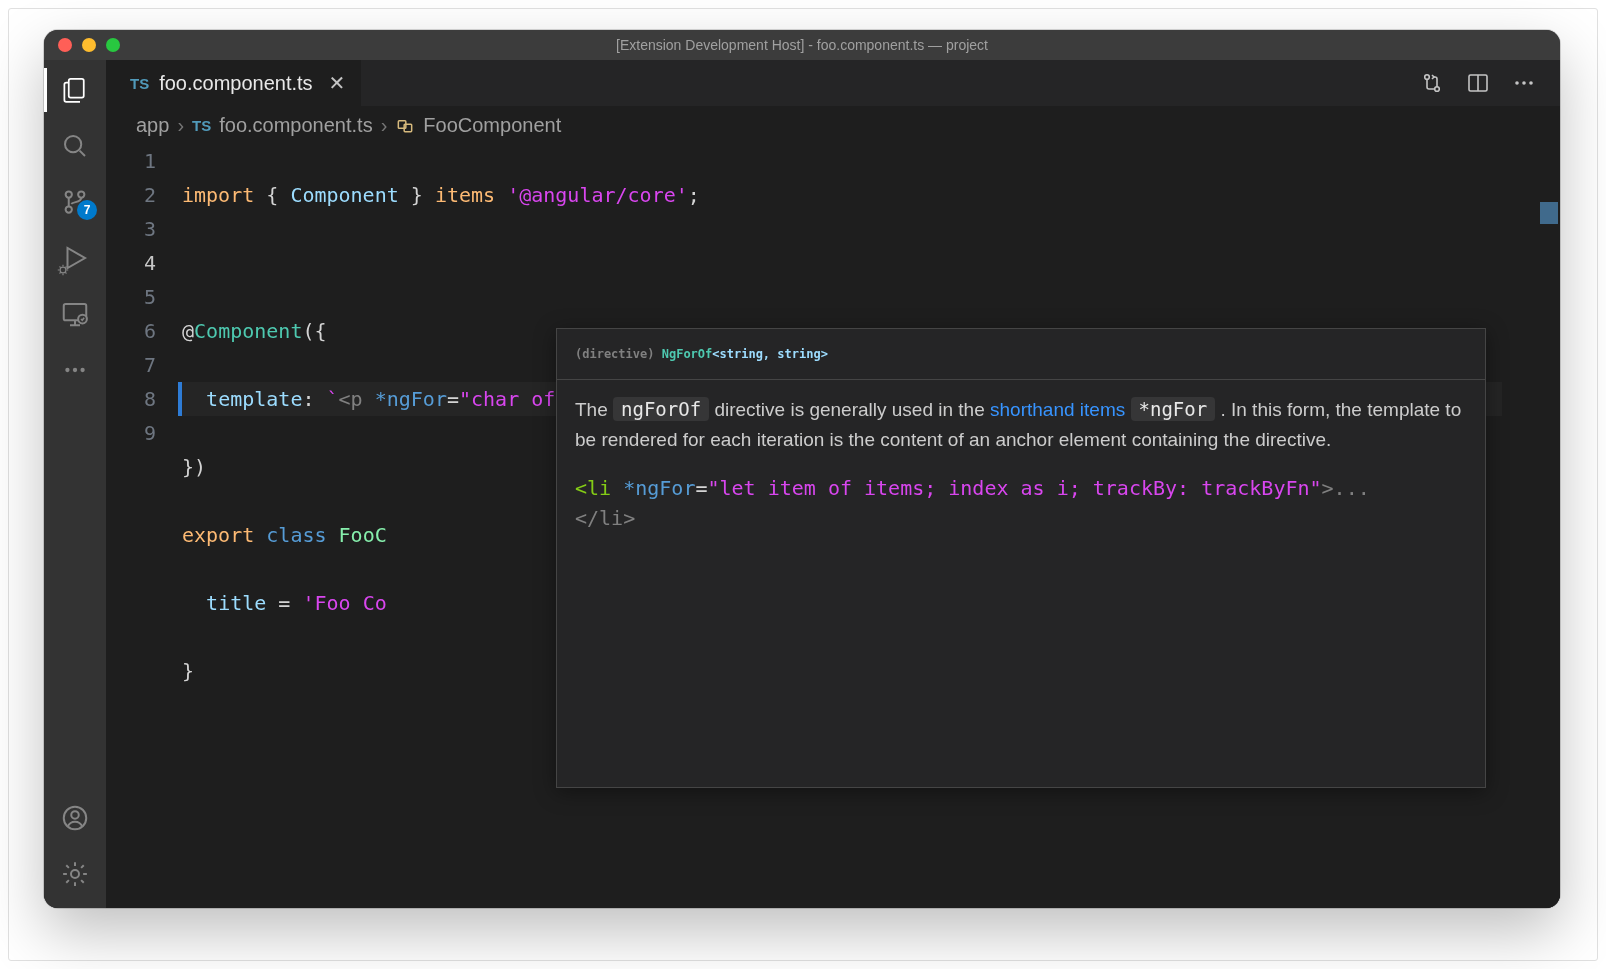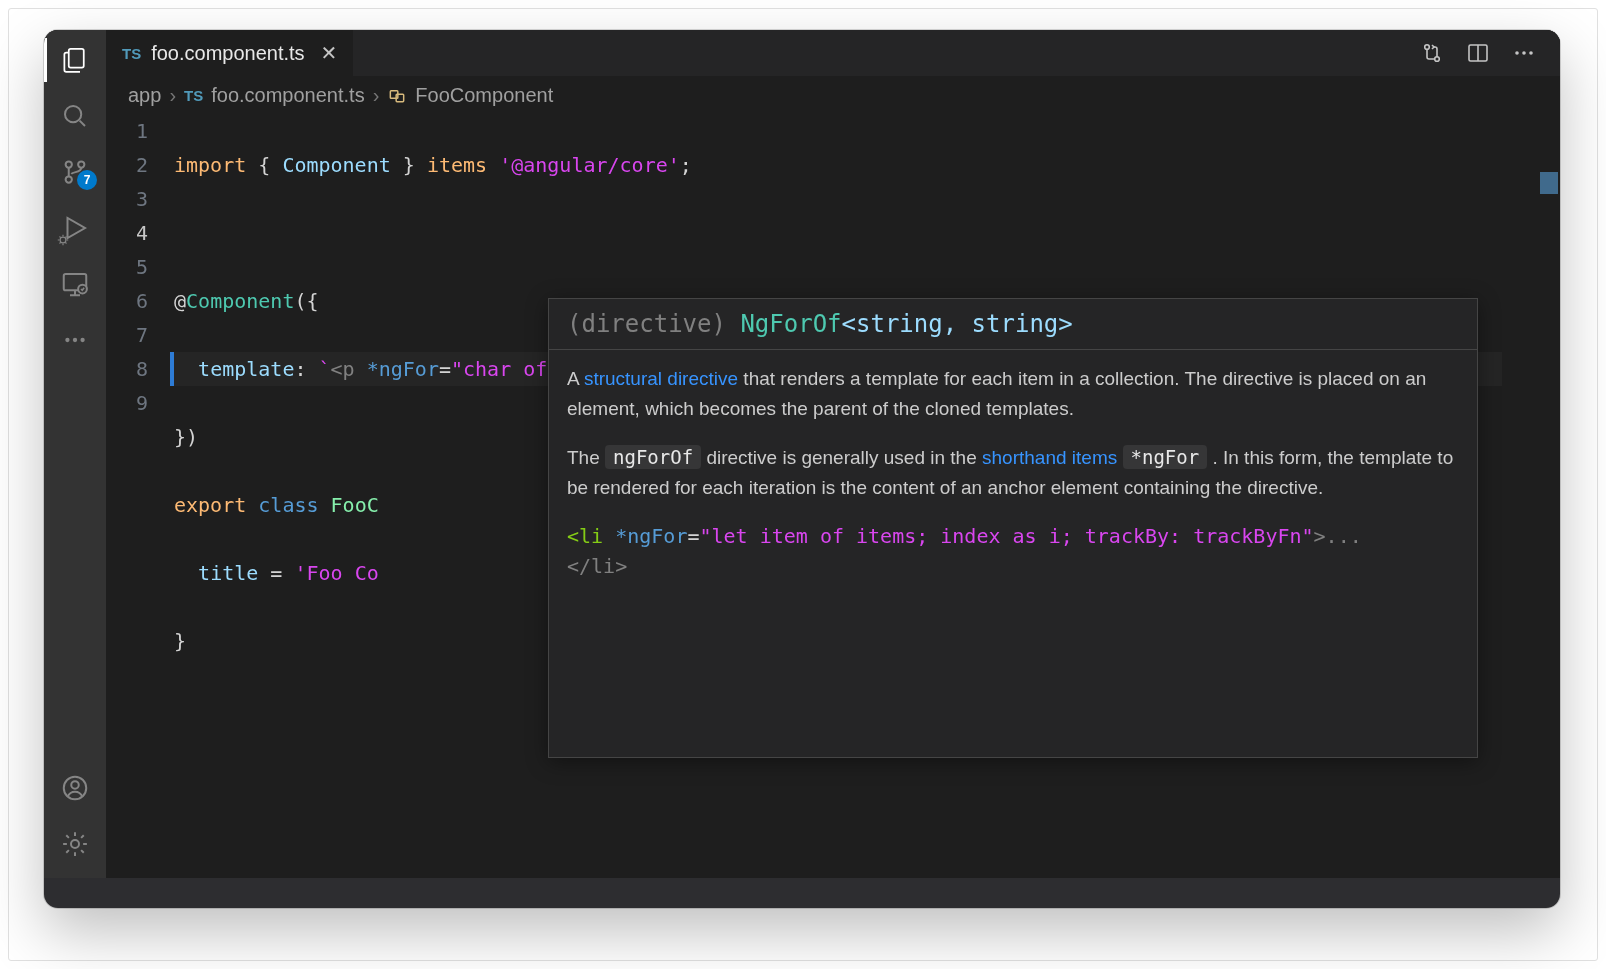--- a/index.html
+++ b/index.html
@@ -11,59 +11,67 @@
   .tl { width: 14px; height: 14px; border-radius: 50%; }
   .tl.red { background: #ff5f57; } .tl.yellow { background: #febc2e; } .tl.green { background: #28c840; }
   .titlebar-title { position: absolute; left: 0; right: 0; text-align: center; font-size: 14px; color: #a0a0a0; pointer-events: none; }
   .body { display: flex; height: calc(100% - 30px); background: #1e1e1e; }
   .activitybar { width: 62px; background: #333333; display: flex; flex-direction: column; align-items: center; padding-top: 14px; gap: 24px; position: relative; }
   .activitybar .spacer { flex: 1; }
   .activitybar .ab-item { width: 32px; height: 32px; display: flex; align-items: center; justify-content: center; color: #858585; position: relative; }
   .activitybar .ab-item.active { color: #fff; }
   .activitybar .ab-item.active::before { content: ""; position: absolute; left: -15px; top: -6px; bottom: -6px; width: 3px; background: #fff; }
   .badge { position: absolute; bottom: -2px; right: -6px; background: #007acc; color: #fff; font-size: 12px; min-width: 20px; height: 20px; border-radius: 10px; display: flex; align-items: center; justify-content: center; font-weight: 600; }
-  .editor { flex: 1; display: flex; flex-direction: column; position: relative; background: #1e1e1e; }
+  .editor { flex: 1; display: flex; flex-direction: column; position: relative; background: #1e1e1e; margin-left: 8px; }
   .tabbar { height: 46px; background: #252526; display: flex; align-items: stretch; }
   .tab { display: flex; align-items: center; gap: 10px; padding: 0 16px; background: #1e1e1e; color: #e8e8e8; font-size: 20px; border-right: 1px solid #252526; }
   .tab .filetype { color: #519aba; font-weight: 700; font-size: 15px; }
   .tab .close { color: #c5c5c5; font-size: 20px; margin-left: 6px; }
   .tabbar-actions { margin-left: auto; display: flex; align-items: center; gap: 22px; padding-right: 24px; color: #c5c5c5; }
   .breadcrumb { height: 38px; display: flex; align-items: center; gap: 8px; padding-left: 22px; font-size: 20px; color: #a0a0a0; background: #1e1e1e; }
   .breadcrumb .sep { color: #777; }
   .breadcrumb .filetype { color: #519aba; font-weight: 700; font-size: 15px; }
   .breadcrumb .ysym { color: #d7ba7d; }
   .code { flex: 1; display: flex; font-family: "SF Mono", Menlo, Consolas, monospace; font-size: 20px; line-height: 34px; position: relative; }
   .gutter { width: 68px; color: #6e7681; text-align: right; padding-right: 26px; }
   .gutter div { height: 34px; }
   .lines { flex: 1; color: #d4d4d4; white-space: pre; position: relative; }
   .lines .ln { height: 34px; }
   .ln.hl { background: rgba(255,255,255,.03); }
   .ln.hl::before { content:""; position:absolute; left:-4px; width:4px; height:34px; background:#2e7cd6; }
   .k-import { color: #fdba74; } .k-brace { color: #d4d4d4; }
   .k-kw { color: #569cd6; } .k-str { color: #d946ef; } .k-attr { color: #9cdcfe; }
   .k-dec { color: #4ec9b0; } .k-cls { color: #86efac; }
   .hover { position: absolute; left: 442px; top: 268px; width: 930px; height: 460px; background: #252526; border: 1px solid #454545; color: #cccccc; font-size: 19px; line-height: 30px; overflow: hidden; box-shadow: 0 4px 20px rgba(0,0,0,.4); }
-  .hover-sig { padding: 10px 18px; font-family: "SF Mono", Menlo, monospace; font-size: 24px; border-bottom: 1px solid #454545; }
+  .hover-sig { padding: 10px 18px; font-family: "SF Mono", Menlo, monospace; font-size: 12px; border-bottom: 1px solid #454545; font-weight: bold; }
   .hover-sig .g { color: #808080; } .hover-sig .t { color: #4ec9b0; } .hover-sig .p { color: #9cdcfe; }
   .hover-body { padding: 14px 18px 18px 18px; }
   .hover-body p { margin-bottom: 18px; }
   .hover-body a { color: #3794ff; text-decoration: none; }
   .hover-body code { background: rgba(255,255,255,.08); padding: 1px 8px; border-radius: 4px; font-family: "SF Mono", Menlo, monospace; font-size: 19px; color: #e8e8e8; }
   .hover-body pre { font-family: "SF Mono", Menlo, monospace; font-size: 20px; line-height: 30px; color: #d4d4d4; margin-bottom: 16px; }
   .minimap { position: absolute; right: 0; top: 84px; bottom: 0; width: 58px; background: #1e1e1e; }
   .minimap .mm-hl { position: absolute; right: 2px; top: 58px; width: 18px; height: 22px; background: #569cd6; opacity:.6; }
   svg { display: block; }
 </style>
 </head>
 <body>
 
 <div class="outer-border"></div>
 
 <div class="frame">
 
+  <div class="titlebar">
+    <div class="traffic">
+      <div class="tl red"></div>
+      <div class="tl yellow"></div>
+      <div class="tl green"></div>
+    </div>
+    <div class="titlebar-title">[Extension Development Host] - foo.component.ts — project</div>
+  </div>
 
   <div class="body">
 
     <div class="activitybar">
       <div class="ab-item active">
         <svg width="30" height="30" viewBox="0 0 24 24" fill="none" stroke="currentColor" stroke-width="1.4">
             <rect x="7" y="3" width="12" height="15" rx="1.5"></rect>
             <path d="M7 6H5a1.5 1.5 0 0 0-1.5 1.5V20A1.5 1.5 0 0 0 5 21.5h11"></path>
           </svg>
       </div>
@@ -199,21 +207,20 @@
 
       <div class="minimap">
         <div class="mm-hl"></div>
       </div>
 
       <div class="hover">
         <div class="hover-sig">
           <span class="g">(directive) </span><span class="t">NgForOf</span><span class="p">&lt;string, string&gt;</span>
         </div>
         <div class="hover-body">
-          <p><span>A </span><a>structural directive</a><span> that renders a template for each item in a collection. The directive is placed on an element, which becomes the parent of the cloned templates.</span></p>
           <p><span>The </span><code>ngForOf</code><span> directive is generally used in the </span><a>shorthand items</a><span> </span><code>*ngFor</code><span> . In this form, the template to be rendered for each iteration is the content of an anchor element containing the directive.</span></p>
           <pre><span style="color:#84cc16">&lt;li </span><span class="k-kw">*ngFor</span><span>=</span><span class="k-str">"let item of items; index as i; trackBy: trackByFn"</span><span style="color:#808080">&gt;...</span>
 <span style="color:#808080">&lt;/li&gt;</span></pre>
         </div>
       </div>
 
     </div>
   </div>
 </div>
 

